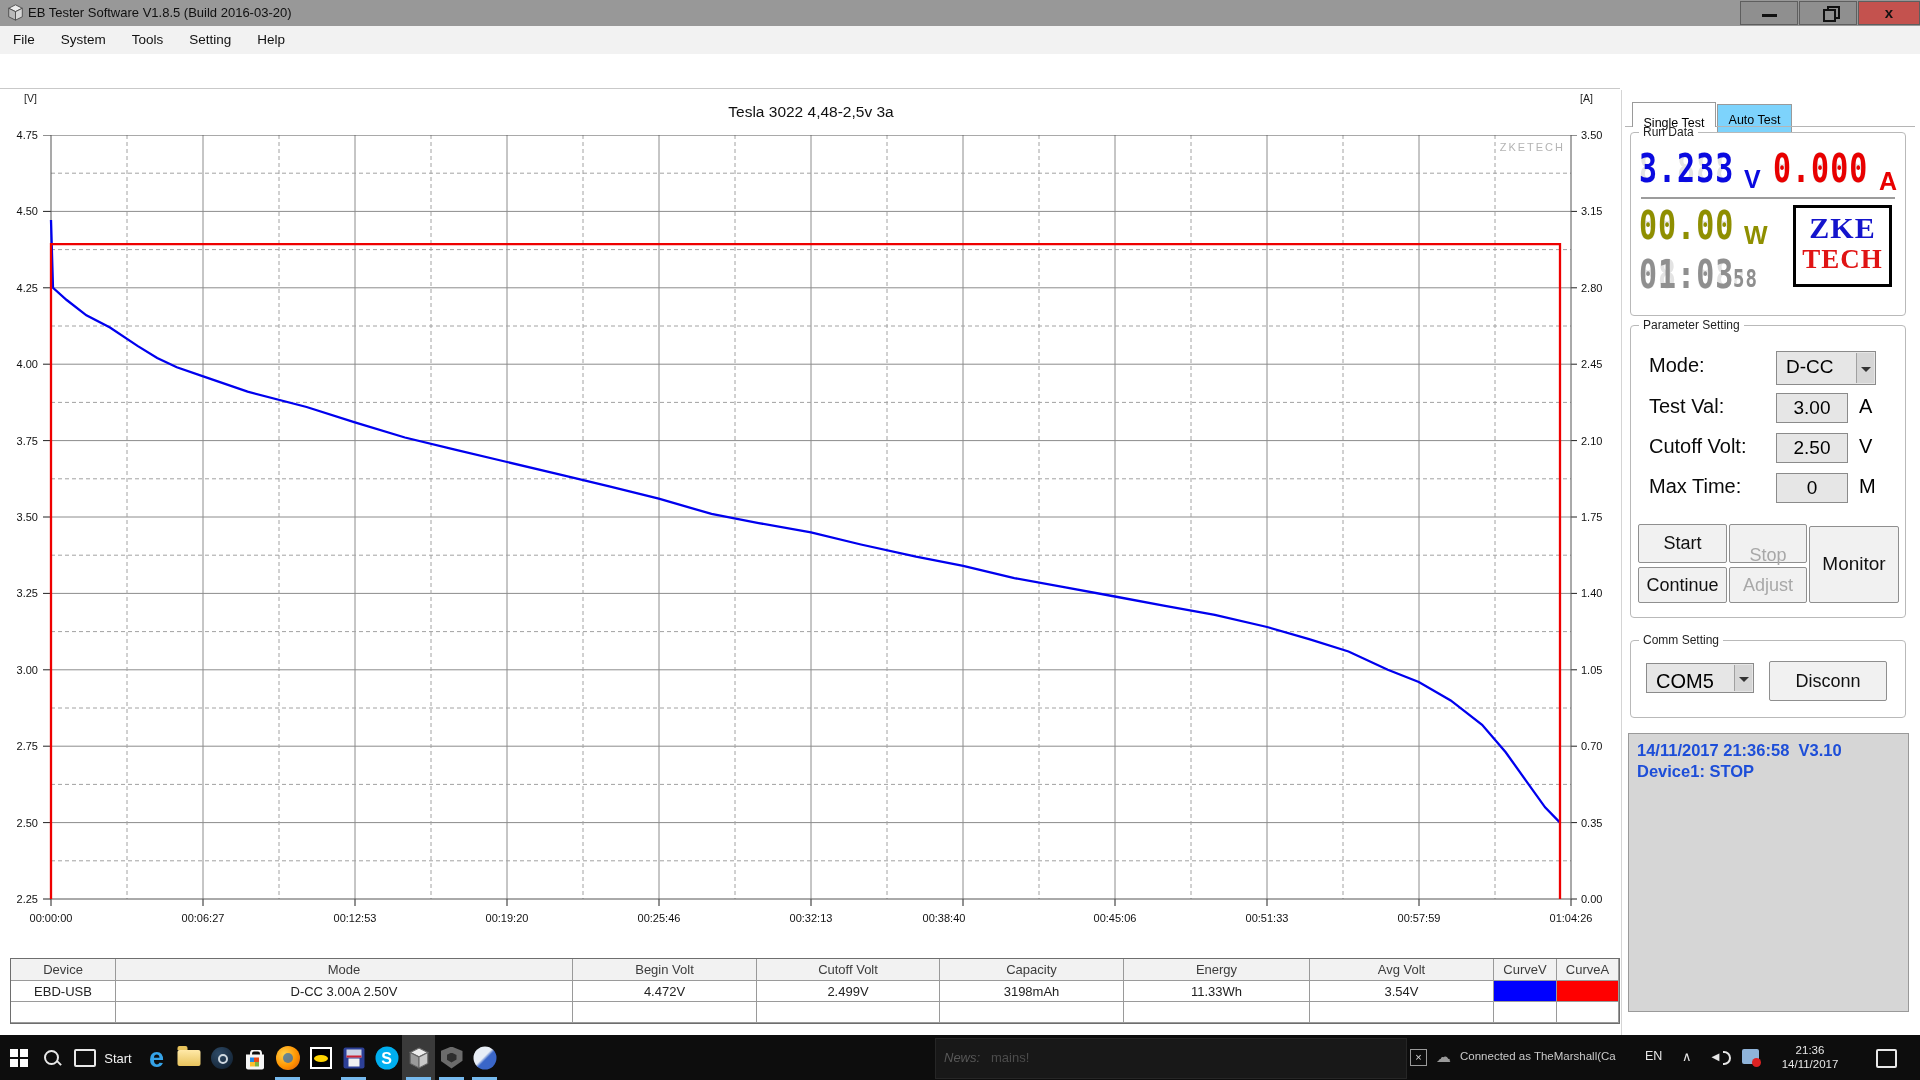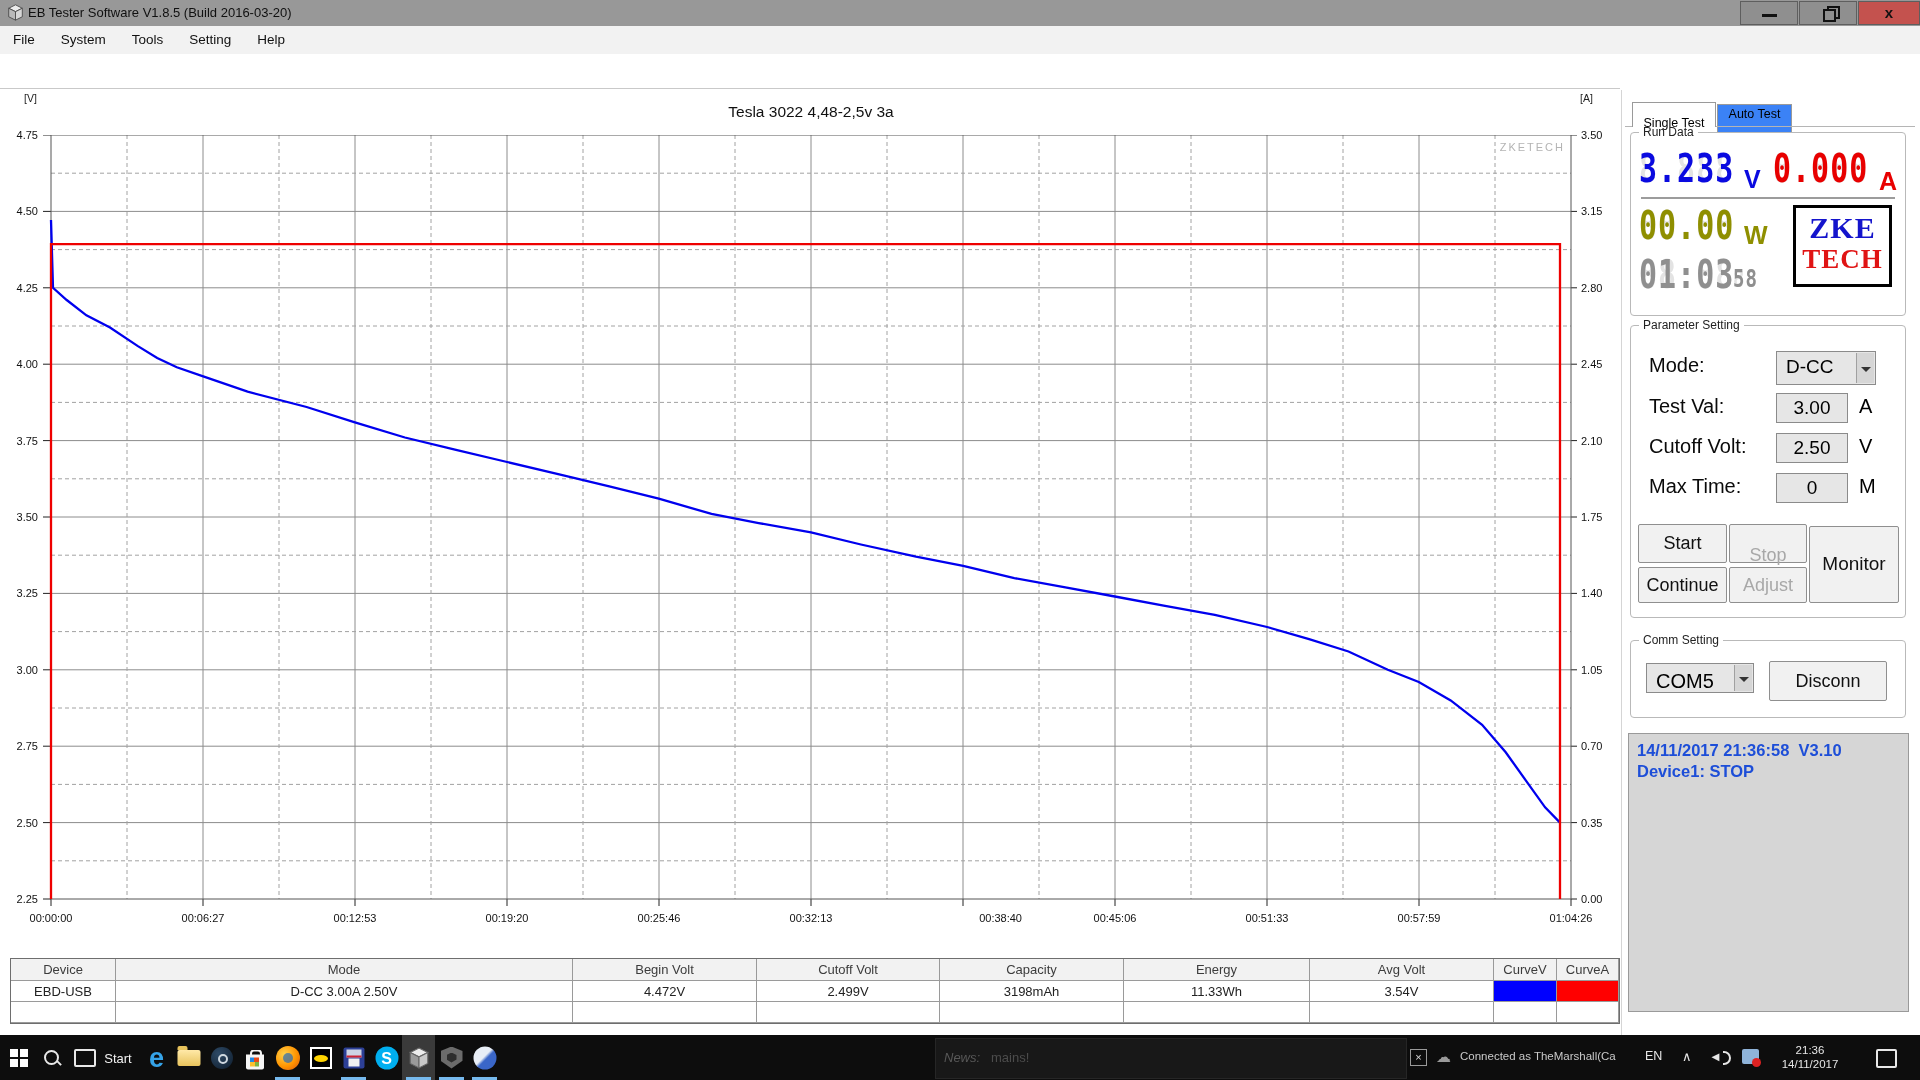--- a/index.html
+++ b/index.html
@@ -48,21 +48,21 @@
   .ylab.left{left:0px;text-align:right;}
   .ylab.right{left:1581px;text-align:left;}
   .xlab{position:absolute;top:912px;width:76px;text-align:center;font-size:11px;color:#111;}
   #watermark{position:absolute;left:1420px;top:141px;width:145px;text-align:right;
       font-size:11px;letter-spacing:2px;color:#b4b4b4;}
   
   #rpanel-divider{position:absolute;left:1621px;top:90px;width:1px;height:945px;background:#d5d5d5;}
   .tab{position:absolute;background:#fff;border:1px solid #9a9a9a;box-sizing:border-box;
        font-size:12.5px;text-align:center;}
   #tab-single{left:1632px;top:102px;width:84px;height:25px;padding-top:13px;border-bottom:none;z-index:2;}
-  #tab-auto{left:1717px;top:104px;width:75px;height:35px;padding-top:2px;background:#3b82f6;}
+  #tab-auto{left:1717px;top:104px;width:75px;height:35px;padding-top:8px;background:#7dd3fc;}
   #tabs-base{position:absolute;left:1625px;top:126px;width:290px;height:1px;background:#b5b5b5;}
   .groupbox{position:absolute;border:1px solid #b9b9b9;border-radius:4px;box-sizing:border-box;background:#fff;}
   .groupbox>legend{position:absolute;top:-8px;left:8px;background:#fff;padding:0 4px;font-size:12px;color:#222;}
   #runbox{left:1630px;top:132px;width:276px;height:184px;}
   #parambox{left:1630px;top:325px;width:276px;height:293px;}
   #commbox{left:1630px;top:640px;width:276px;height:78px;}
   
   .seg{position:absolute;font-family:"DejaVu Sans Mono",monospace;font-weight:bold;font-size:30px;
        letter-spacing:1px;transform:scaleY(1.30);transform-origin:top left;line-height:30px;}
   .seg .ghost{position:absolute;left:0;top:0;color:#e3e3e3;}
@@ -283,21 +283,21 @@
       <div class="ylab right" style="top: 663.8px;">1.05</div>
       <div class="ylab right" style="top: 740.2px;">0.70</div>
       <div class="ylab right" style="top: 816.6px;">0.35</div>
       <div class="ylab right" style="top: 893px;">0.00</div>
       <div class="xlab" style="left: 13px;">00:00:00</div>
       <div class="xlab" style="left: 165px;">00:06:27</div>
       <div class="xlab" style="left: 317px;">00:12:53</div>
       <div class="xlab" style="left: 469px;">00:19:20</div>
       <div class="xlab" style="left: 621px;">00:25:46</div>
       <div class="xlab" style="left: 773px;">00:32:13</div>
-      <div class="xlab" style="left: 946px; text-align: right;">00:38:40</div>
+      <div class="xlab" style="left: 906px;">00:38:40</div>
       <div class="xlab" style="left: 1077px;">00:45:06</div>
       <div class="xlab" style="left: 1229px;">00:51:33</div>
       <div class="xlab" style="left: 1381px;">00:57:59</div>
       <div class="xlab" style="left: 1533px;">01:04:26</div>
     </div>
 
   <div id="rpanel-divider"></div>
   <div class="tab" id="tab-single">Single Test</div>
   <div class="tab" id="tab-auto">Auto Test</div>
   <div id="tabs-base"></div>

